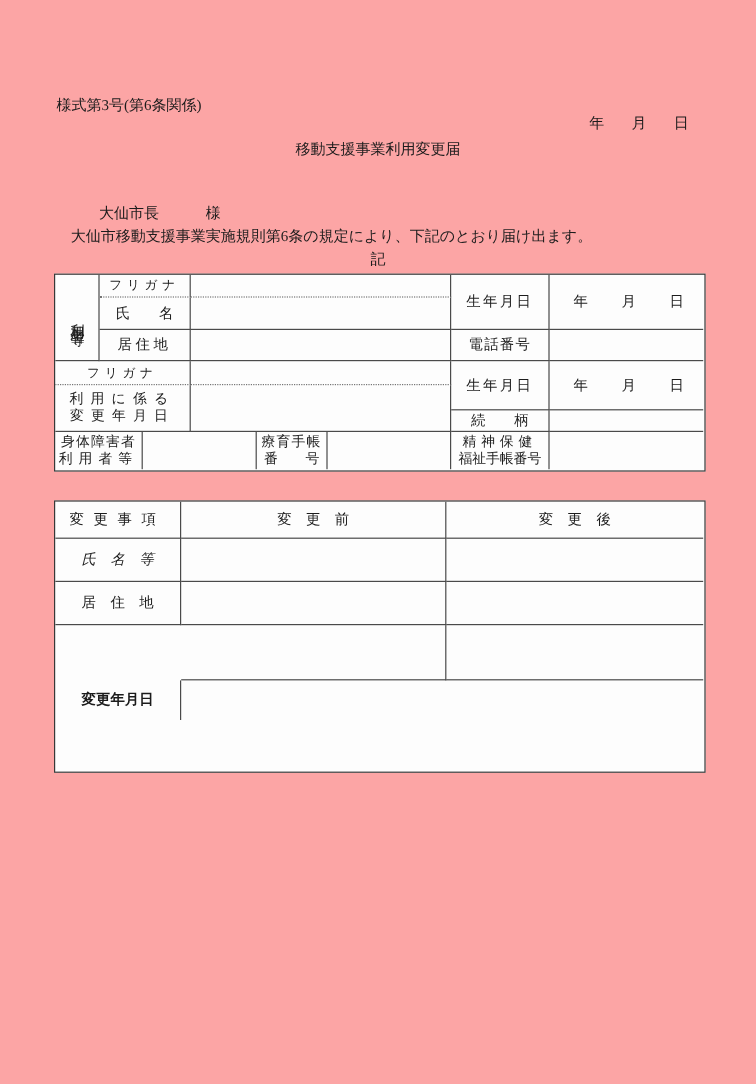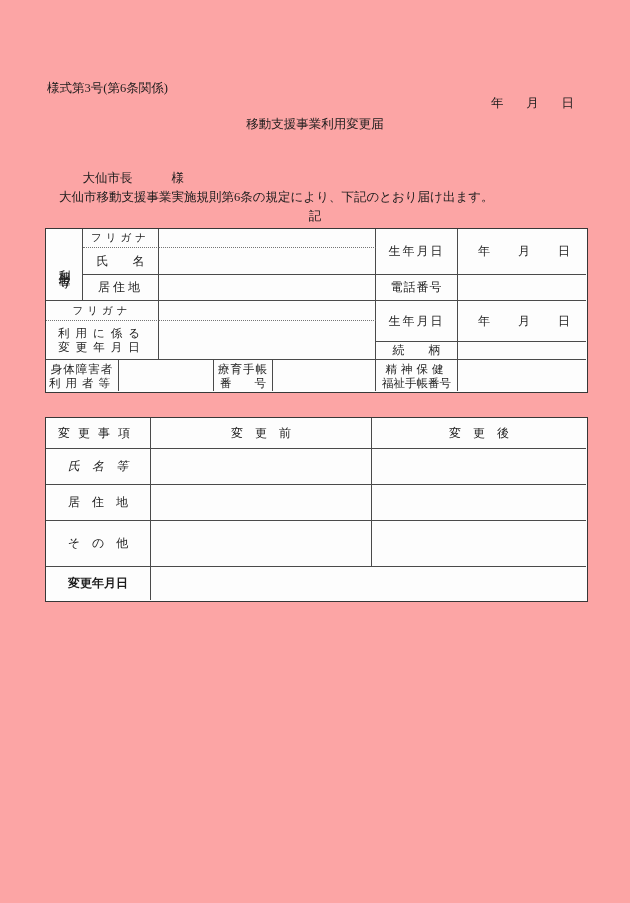--- a/index.html
+++ b/index.html
@@ -120,35 +120,34 @@
 
     <div class="c br" style="left:330px;top:131px;width:82px;height:31px;">
       <div class="two">
         <span class="ls4">精神保健</span>
         <span>福祉手帳番号</span>
       </div>
     </div>
     <div class="c" style="left:412px;top:131px;width:128px;height:31px;"></div>
   </div>
 
-  <div class="tbl" style="left:45px;top:417px;width:543px;height:185px;">
+  <div class="tbl" style="left:45px;top:417px;width:543px;height:227px;">
 
     <div class="c br bb ls8" style="left:0;top:0;width:105px;height:31px;">変更事項</div>
     <div class="c bb" style="left:326px;top:0;width:214px;height:31px;">変　更　後</div>
     <div class="c br bb" style="left:105px;top:0;width:221px;height:31px;">変　更　前</div>
 
     <div class="c br bb" style="left:0;top:31px;width:105px;height:36px;font-style:italic;">氏　名　等</div>
     <div class="c br bb" style="left:105px;top:31px;width:221px;height:36px;"></div>
     <div class="c bb" style="left:326px;top:31px;width:214px;height:36px;"></div>
 
     <div class="c br bb" style="left:0;top:67px;width:105px;height:36px;">居　住　地</div>
     <div class="c br bb" style="left:105px;top:67px;width:221px;height:36px;"></div>
     <div class="c bb" style="left:326px;top:67px;width:214px;height:36px;"></div>
 
-    <div class="c br bb" style="left:0;top:103px;width:105px;height:46px;">そ　の　他</div>
     <div class="c br bb" style="left:105px;top:103px;width:221px;height:46px;"></div>
     <div class="c bb" style="left:326px;top:103px;width:214px;height:46px;"></div>
 
     <div class="c br" style="left:0;top:149px;width:105px;height:33px;font-weight:bold;">変更年月日</div>
     <div class="c" style="left:105px;top:149px;width:435px;height:33px;"></div>
   </div>
 
 </div>
 
 </body></html>

